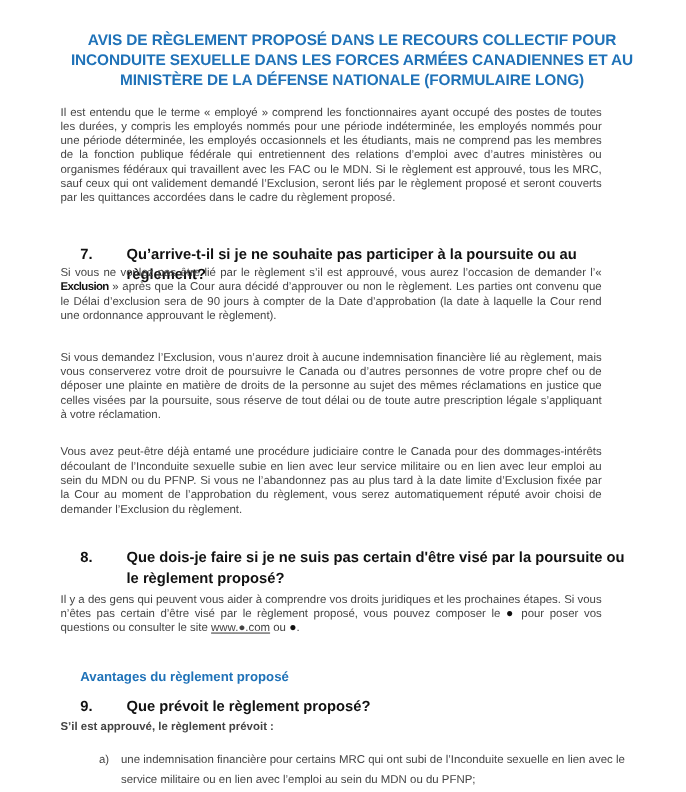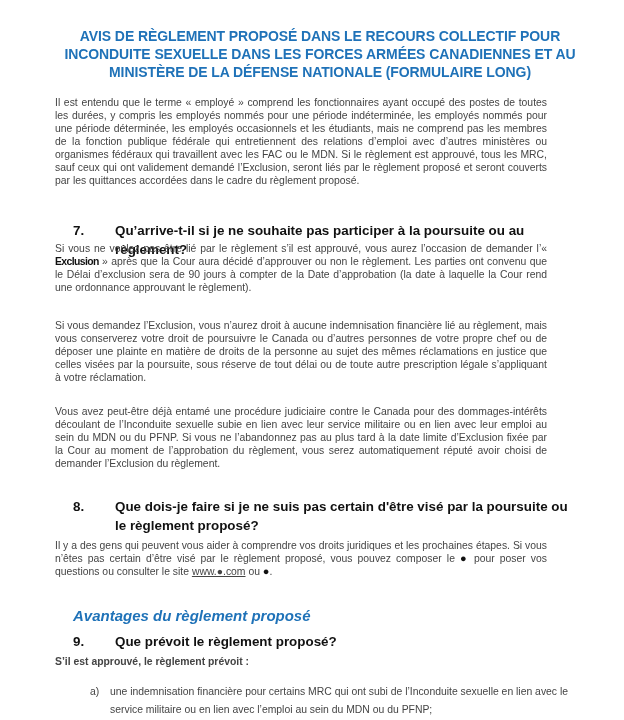--- a/index.html
+++ b/index.html
@@ -19,21 +19,21 @@
   .h2 {
     position: absolute; left: 73px; width: 500px;
     font-family: "Liberation Sans", sans-serif; font-weight: bold;
     font-size: 13.4px; line-height: 19px; color: #111;
   }
   .h2 .num { position: absolute; left: 0; top: 0; }
   .h2 .txt { display: block; margin-left: 42px; }
   .sub {
     position: absolute; left: 73px;
     font-family: "Liberation Sans", sans-serif; font-weight: bold;
-    font-size: 15px; line-height: 19px; color: #1f72b8; font-style: italic;
+    font-size: 12px; line-height: 19px; color: #1f72b8;
   }
   .bold-inline { font-weight: bold; color: #111; letter-spacing: -0.6px; }
   .link { text-decoration: underline; color: #444; }
   .dot { color: #111; font-size: 11px; }
   .list-item { position: absolute; left: 90px; width: 480px;
     font-family: "Liberation Sans", sans-serif; font-size: 10.4px; line-height: 17.6px; color: #444; }
   .list-item .marker { position: absolute; left: 0; top: 0; }
   .list-item .body { display: block; margin-left: 20px; }
 </style>
 </head>

